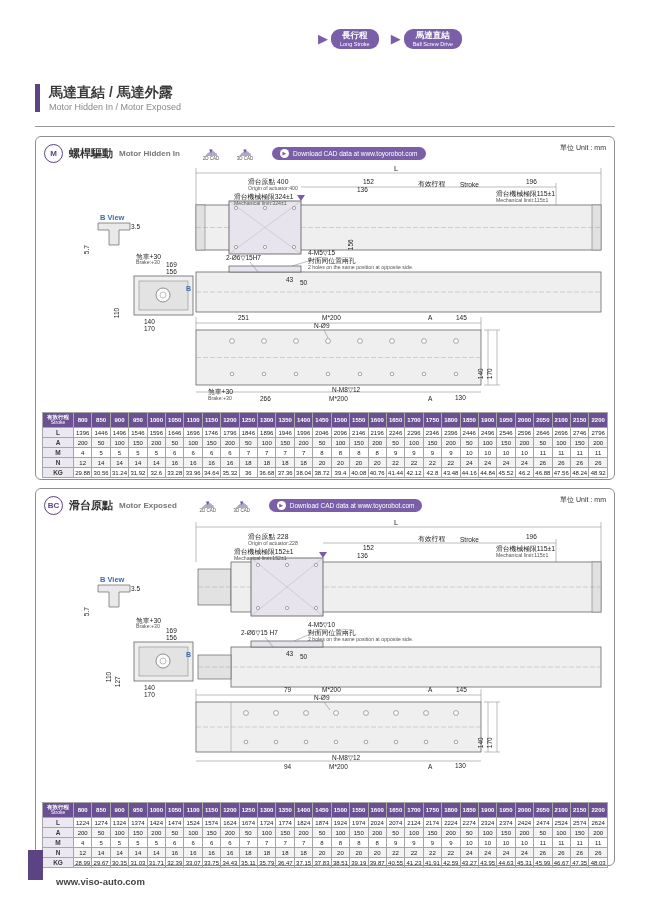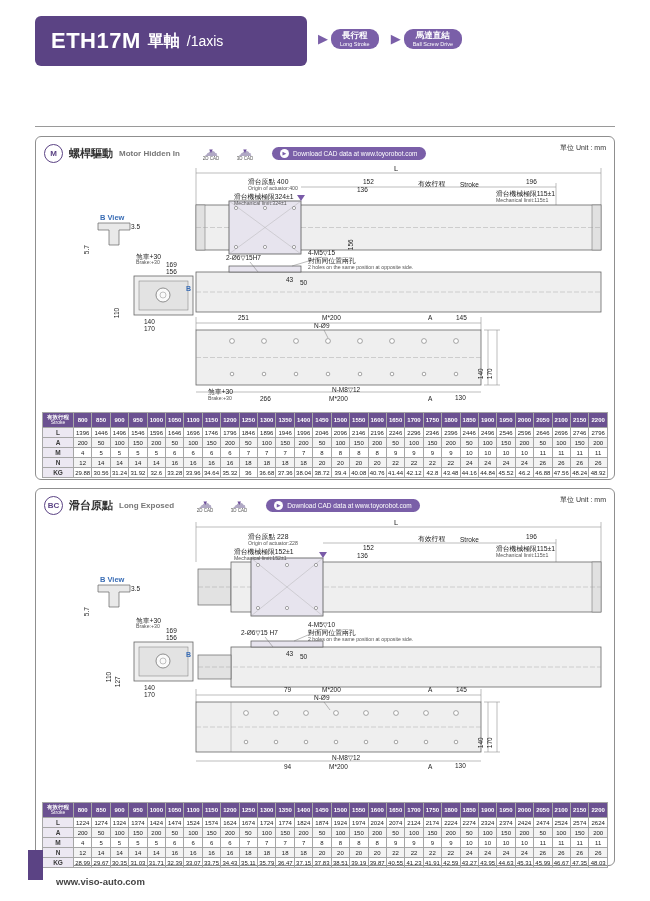--- a/index.html
+++ b/index.html
@@ -66,42 +66,41 @@
 
   
   .page-tab{position:absolute;left:28px;top:850px;width:15px;height:30px;background:#5b4384;}
   .footer-url{position:absolute;left:56px;top:876px;font-size:9.5px;font-weight:bold;color:#444;}
 </style>
 </head>
 <body>
 
 <div class="page">
 
-  <div class="hdr">
-    <span class="model">ETH17M</span>
-    <span class="axis-zh">單軸</span>
-    <span class="axis-en">/1axis</span>
-  </div>
   <div class="badges">
     <span class="badge">
       <span class="tri">▶</span>
       <span class="pill">
         <span class="zh">長行程</span>
         <span class="en">Long Stroke</span>
       </span>
     </span>
     <span class="badge">
       <span class="tri">▶</span>
       <span class="pill">
         <span class="zh">馬達直結</span>
         <span class="en">Ball Screw Drive</span>
       </span>
     </span>
   </div>
 
+  <div class="sec">
+    <div class="zh">馬達直結 / 馬達外露</div>
+    <div class="en">Motor Hidden In / Motor Exposed</div>
+  </div>
   <div class="sec-rule"></div>
 
   <div class="panel panel1">
     <div class="phead">
       <span class="pbadge">M</span>
       <span class="pname-zh">螺桿驅動</span>
       <span class="pname-en">Motor Hidden In</span>
       <span class="cads">
         <span class="cad">
           <span class="cloudwrap"><span class="cloud">☁</span><span class="arr">▼</span></span>
@@ -441,21 +440,21 @@
             <td>48.92</td>
           </tr>
         </tbody>
       </table>
   </div>
 
   <div class="panel panel2">
     <div class="phead">
       <span class="pbadge">BC</span>
       <span class="pname-zh">滑台原點</span>
-      <span class="pname-en">Long Exposed</span>
+      <span class="pname-en">Motor Exposed</span>
       <span class="cads">
         <span class="cad">
           <span class="cloudwrap"><span class="cloud">☁</span><span class="arr">▼</span></span>
           <span class="lbl">2D CAD</span>
         </span>
         <span class="cad">
           <span class="cloudwrap"><span class="cloud">☁</span><span class="arr">▼</span></span>
           <span class="lbl">3D CAD</span>
         </span>
       </span>

